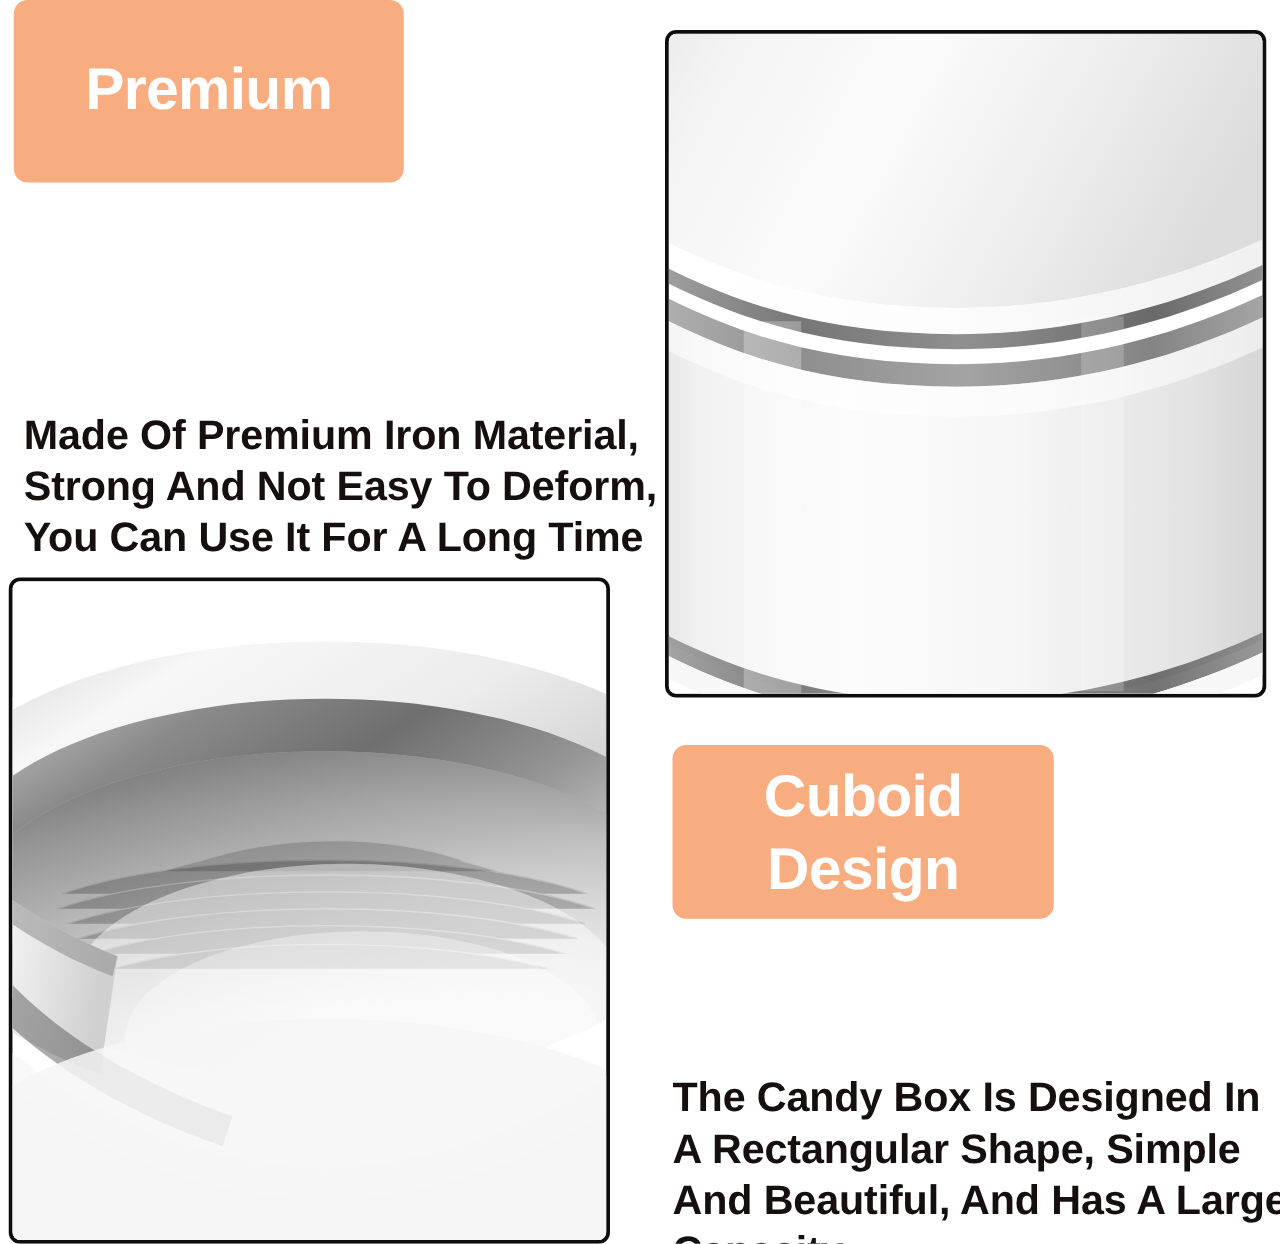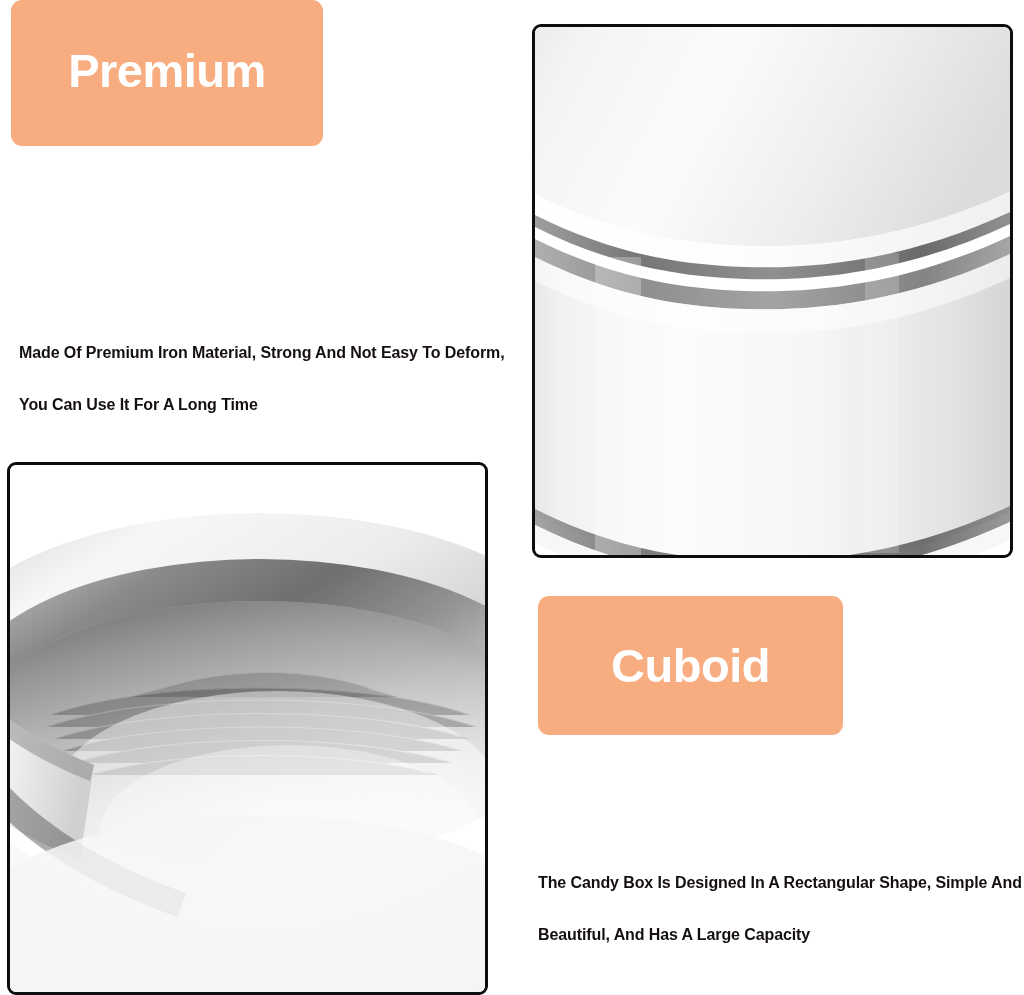--- a/index.html
+++ b/index.html
@@ -58,22 +58,22 @@
     width: 305px;
     height: 139px;
     align-items: center;
   }
 
   
   .body-text {
     position: absolute;
     color: #15100f;
     font-weight: bold;
-    font-size: 16px;
-    line-height: 52px;
+    font-size: 33px;
+    line-height: 41px;
     letter-spacing: -0.1px;
   }
   #text-premium {
     left: 8px;
     top: 327px;
     width: 512px;
   }
   #text-cuboid {
     left: 527px;
     top: 857px;
@@ -181,20 +181,21 @@
                  L 505 498 C 400 554 300 571 210 568 C 120 565 50 545 -30 500 Z" fill="#f7f7f7"></path>
 
         <rect x="60" y="230" width="46" height="300" fill="#ffffff" opacity="0.28"></rect>
         <rect x="330" y="226" width="34" height="300" fill="#ffffff" opacity="0.2"></rect>
       </g>
     </svg>
   </div>
 
   <div class="badge" id="badge-cuboid">
     <div class="badge-line">Cuboid</div>
+    <div class="badge-line">Design</div>
   </div>
 
   <div class="body-text" id="text-cuboid">The Candy Box Is Designed In A Rectangular Shape, Simple And Beautiful, And Has A Large Capacity</div>
 
   <div class="photo" id="photo-open-tin">
     <svg viewBox="0 0 475 527" preserveAspectRatio="xMidYMid slice">
       <defs>
         <linearGradient id="rimOuter" x1="0.1" y1="0" x2="0.9" y2="0.6">
           <stop offset="0%" stop-color="#d9d9d9"></stop>
           <stop offset="22%" stop-color="#f7f7f7"></stop>

